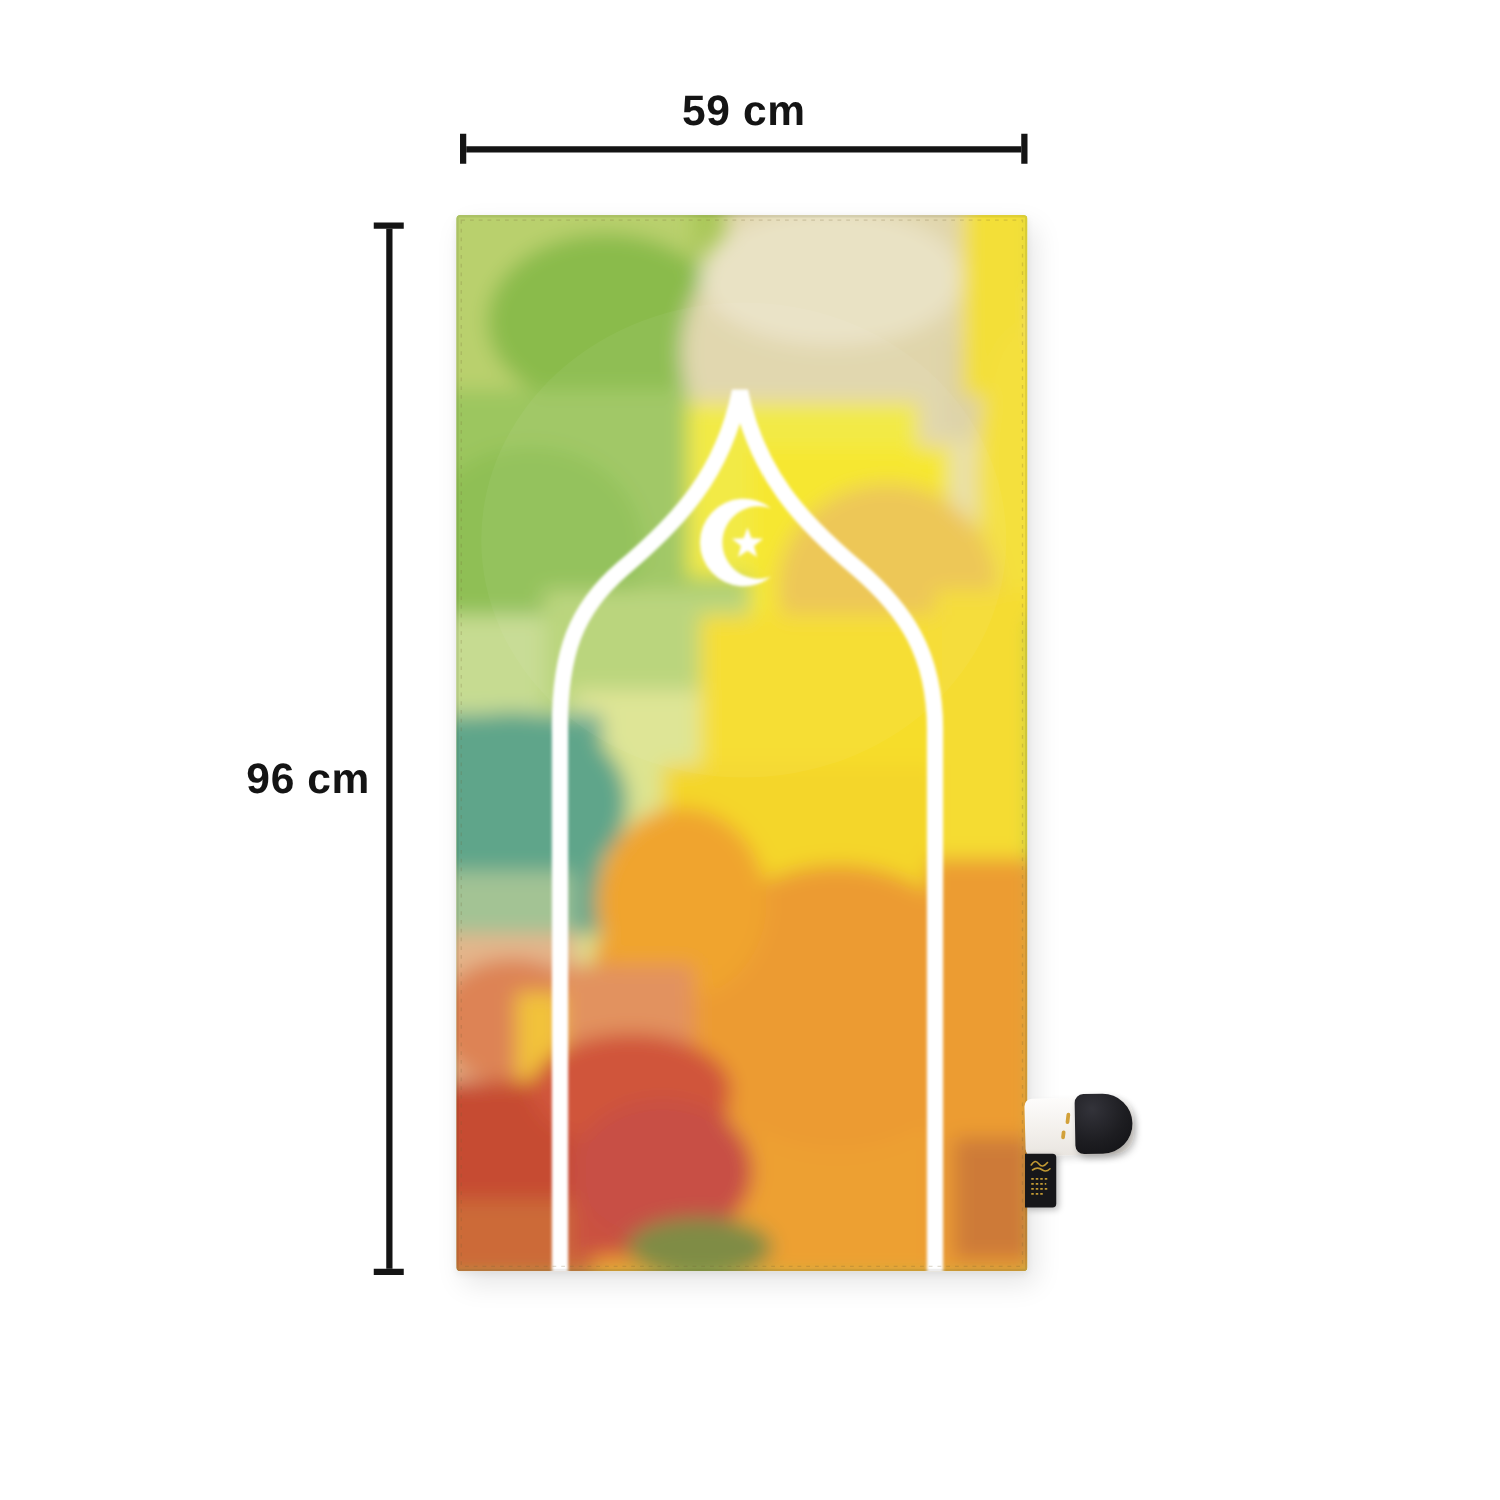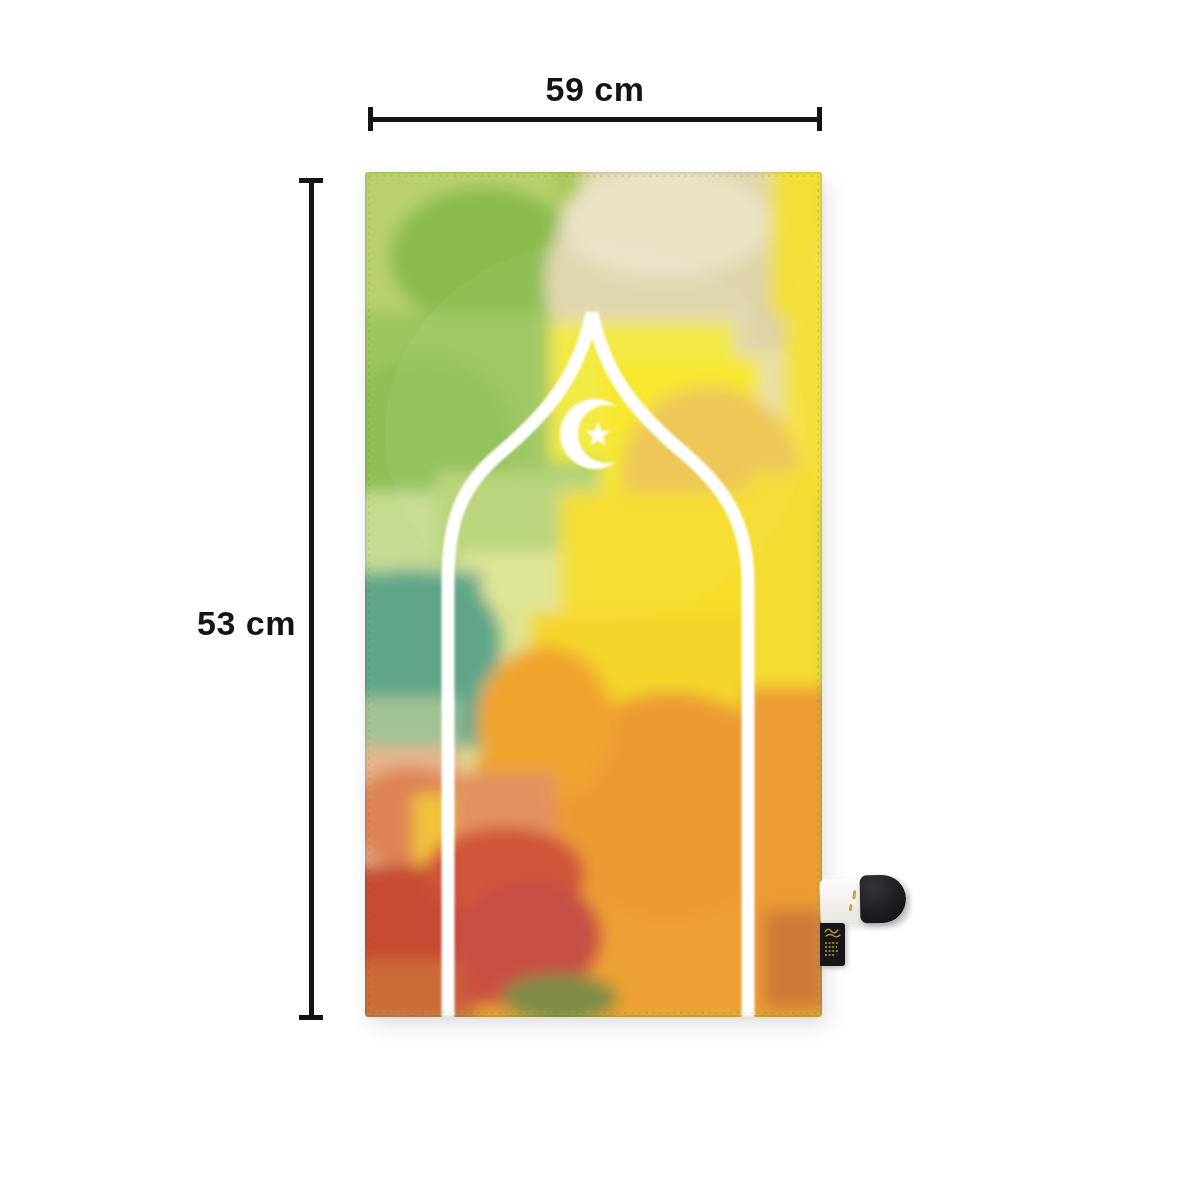--- a/index.html
+++ b/index.html
@@ -59,21 +59,21 @@
 
 <div class="stage">
 
   <div class="dim-label dim-label-top">59 cm</div>
   <div class="dim-h">
     <div class="cap"></div>
     <div class="line"></div>
     <div class="cap"></div>
   </div>
 
-  <div class="dim-label dim-label-left">53 cm</div>
+  <div class="dim-label dim-label-left">96 cm</div>
   <div class="dim-v">
     <div class="cap"></div>
     <div class="line"></div>
     <div class="cap"></div>
   </div>
 
   <div class="mat">
     <svg viewBox="0 0 457 845">
       <defs>
         <clipPath id="matClip">

